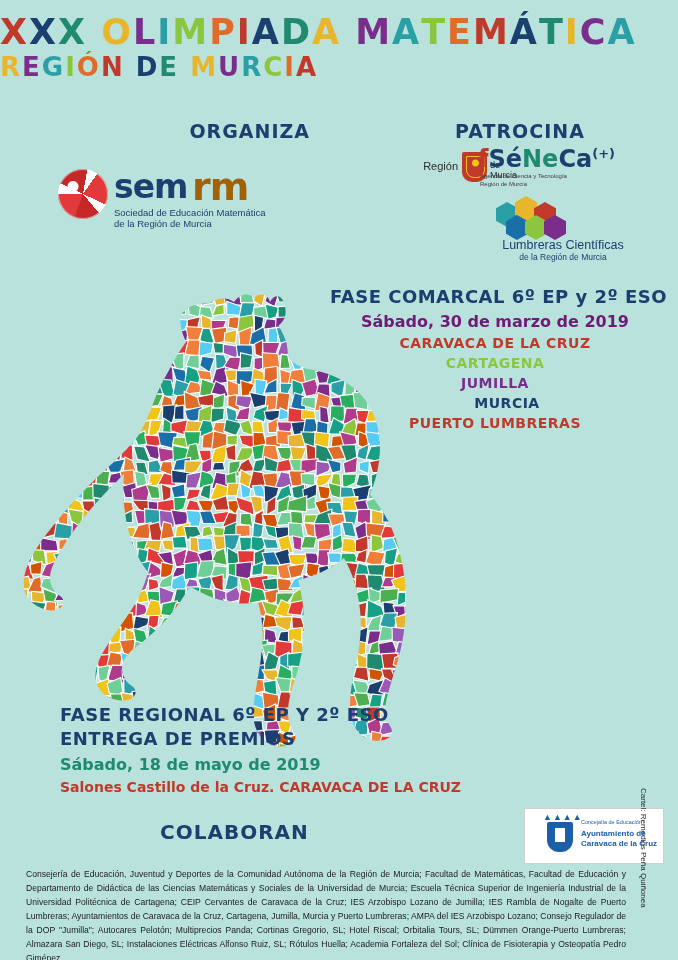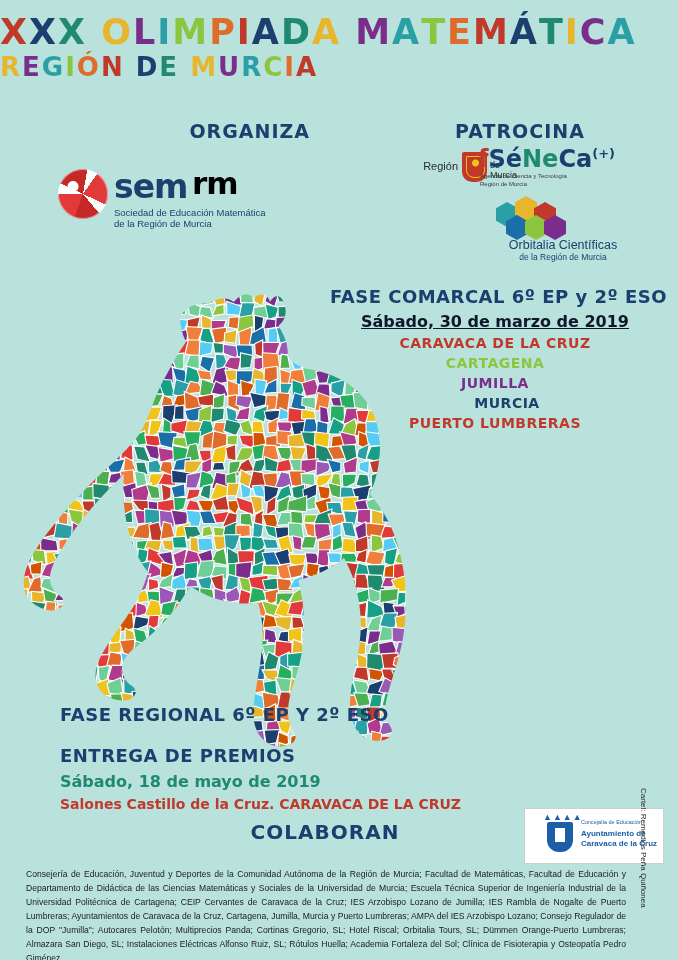--- a/index.html
+++ b/index.html
@@ -101,22 +101,22 @@
     font-size: 33px;
     color: #1b3f6e;
     letter-spacing: -1px;
   }
   .semrm-rm {
     position: absolute;
     left: 134px;
     top: 0px;
     font-family: "DejaVu Sans", sans-serif;
     font-weight: bold;
-    font-size: 31px;
-    color: #000000;
+    font-size: 38px;
+    color: #a16207;
     letter-spacing: -1px;
   }
   .semrm-sub1 {
     position: absolute;
     left: 56px;
     top: 42px;
     font-size: 9.5px;
     color: #1b3f6e;
     white-space: nowrap;
   }
@@ -266,24 +266,23 @@
     font-weight: bold;
     font-size: 18px;
     color: #1b3f6e;
     letter-spacing: 0.5px;
     white-space: nowrap;
   }
   .fc-date {
     font-family: "DejaVu Sans", sans-serif;
     font-weight: bold;
     font-size: 16px;
-    color: #0f172a;
+    color: #701a75;
     margin-top: 5px;
     white-space: nowrap;
-    text-decoration: underline;
   }
   .fc-city {
     font-family: "DejaVu Sans", sans-serif;
     font-weight: bold;
     font-size: 14px;
     margin-top: 4px;
     letter-spacing: 0.5px;
     white-space: nowrap;
   }
 
@@ -311,21 +310,21 @@
     color: #1b3f6e;
     letter-spacing: 0.5px;
     white-space: nowrap;
   }
   .fr-l2 {
     font-family: "DejaVu Sans", sans-serif;
     font-weight: bold;
     font-size: 18px;
     color: #1b3f6e;
     letter-spacing: 0.5px;
-    margin-top: 20px;
+    margin-top: 3px;
     white-space: nowrap;
   }
   .fr-l3 {
     font-family: "DejaVu Sans", sans-serif;
     font-weight: bold;
     font-size: 16px;
     color: #1f8a70;
     margin-top: 6px;
     white-space: nowrap;
   }
@@ -337,21 +336,20 @@
     margin-top: 5px;
     white-space: nowrap;
   }
 
   
   .colaboran-label {
     position: absolute;
     top: 820px;
     left: 160px;
     width: 330px;
-    text-align: center;
     font-family: "DejaVu Sans", sans-serif;
     font-weight: bold;
     font-size: 20px;
     color: #1b3f6e;
     letter-spacing: 1px;
   }
 
   
   .ayto {
     position: absolute;
@@ -476,21 +474,21 @@
 
   <div class="olim-logo">
     <div class="hexwrap">
       <div class="hex-shape" style="left:0px;  top:6px;  background:#2aa0a6;"></div>
       <div class="hex-shape" style="left:19px; top:0px;  background:#e8b62c;"></div>
       <div class="hex-shape" style="left:38px; top:6px;  background:#c0392b;"></div>
       <div class="hex-shape" style="left:10px; top:19px; background:#1b6fa8;"></div>
       <div class="hex-shape" style="left:29px; top:19px; background:#8cc63f;"></div>
       <div class="hex-shape" style="left:48px; top:19px; background:#7b2d8b;"></div>
     </div>
-    <div class="olim-title">Orbitalia Científicas</div>
+    <div class="olim-title">Lumbreras Científicas</div>
     <div class="olim-sub">de la Región de Murcia</div>
   </div>
 
   <div class="fase-comarcal">
     <div class="fc-title">FASE COMARCAL 6º EP y 2º ESO</div>
     <div class="fc-date">Sábado, 30 de marzo de 2019</div>
     <div id="city-list">
         <div class="fc-city" style="color: rgb(192, 57, 43);">CARAVACA DE LA CRUZ</div>
         <div class="fc-city" style="color: rgb(140, 198, 63);">CARTAGENA</div>
         <div class="fc-city" style="color: rgb(123, 45, 139);">JUMILLA</div>

